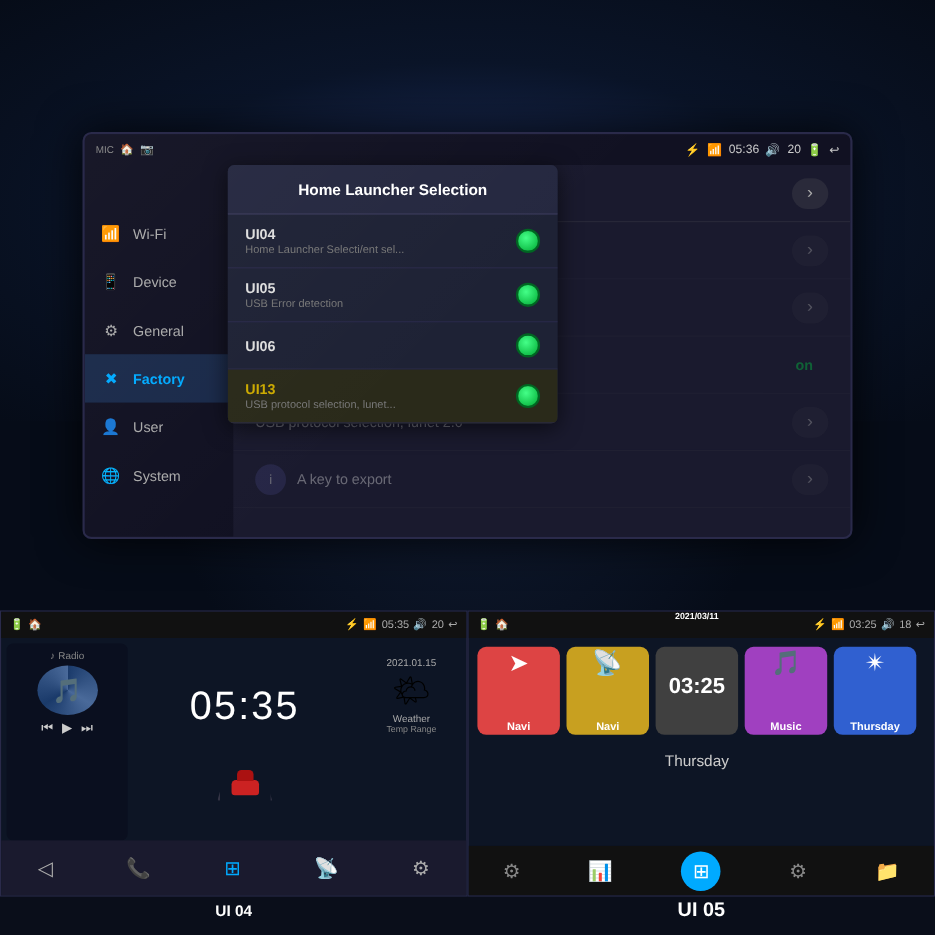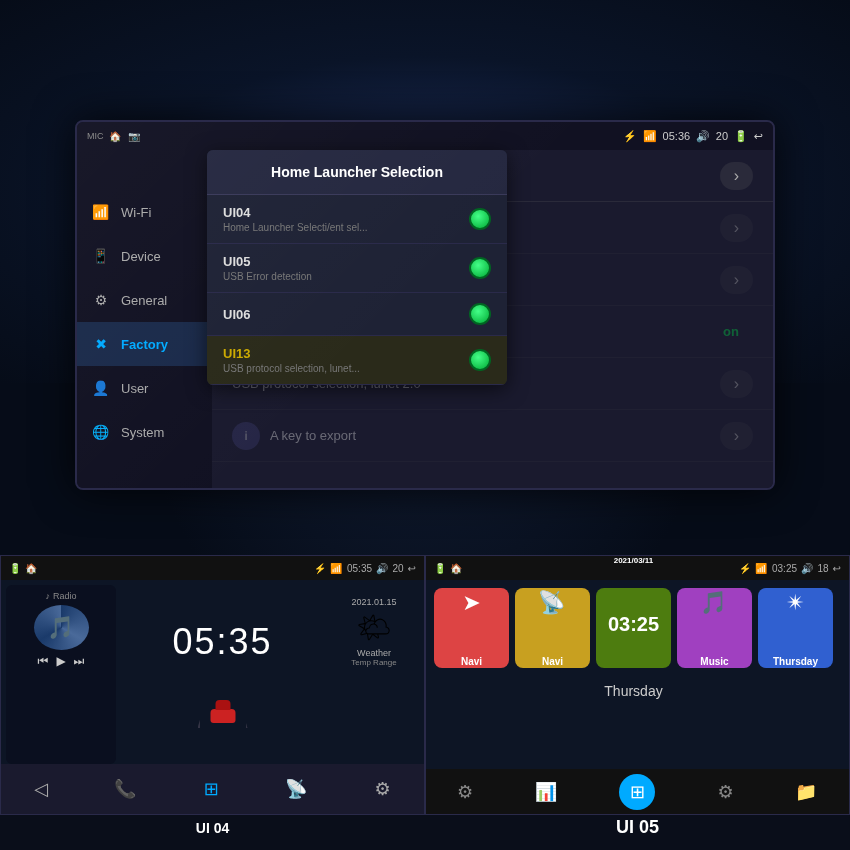--- a/index.html
+++ b/index.html
@@ -277,21 +277,21 @@
       display: flex; flex-direction: column;
       align-items: center; justify-content: center;
       gap: 4px;
       cursor: pointer;
     }
     .app-tile-icon { font-size: 22px; color: #fff; }
     .app-tile-label { font-size: 10px; color: #fff; font-weight: bold; margin-top: 36px; }
 
     .app-tile-navi { background: #d44; }
     .app-tile-radio { background: #c8a020; }
-    .app-tile-clock { background: #4d7c0f; gap: 48px; }
+    .app-tile-clock { background: #404040; gap: 48px; }
     .app-tile-music { background: #a040c0; }
     .app-tile-bt { background: #3060d0; }
 
     .clock-tile {
       font-size: 20px;
       font-weight: bold;
       color: #fff;
       line-height: 1.1;
     }
     .clock-tile-sub { font-size: 14px; color: #ccc; }

